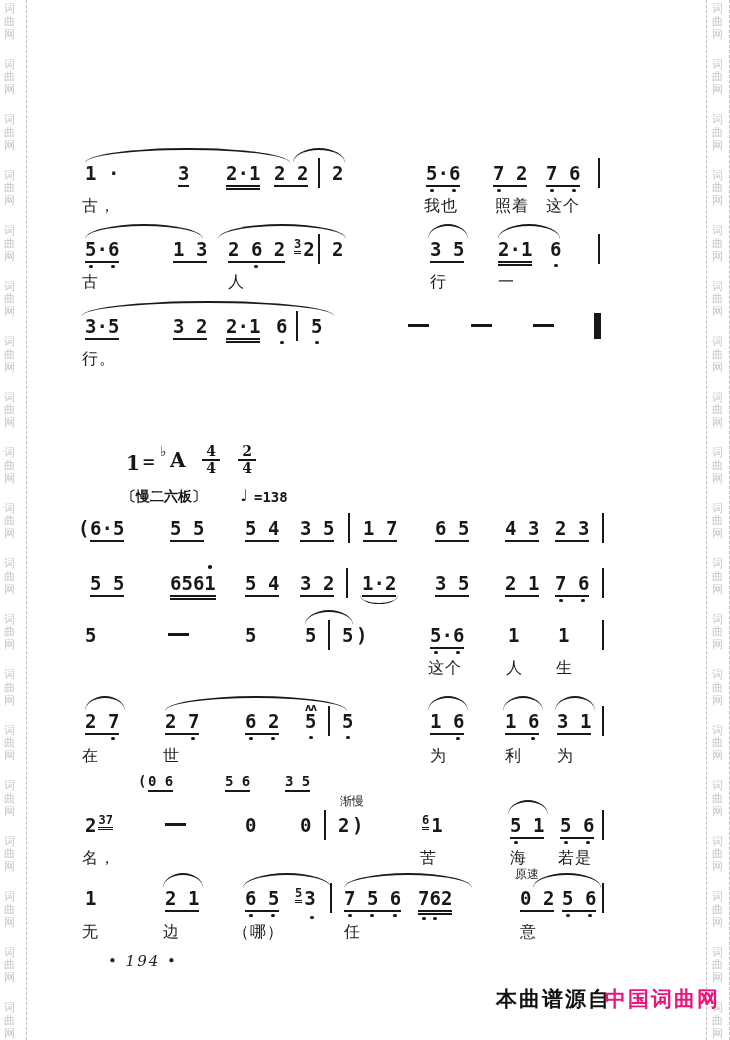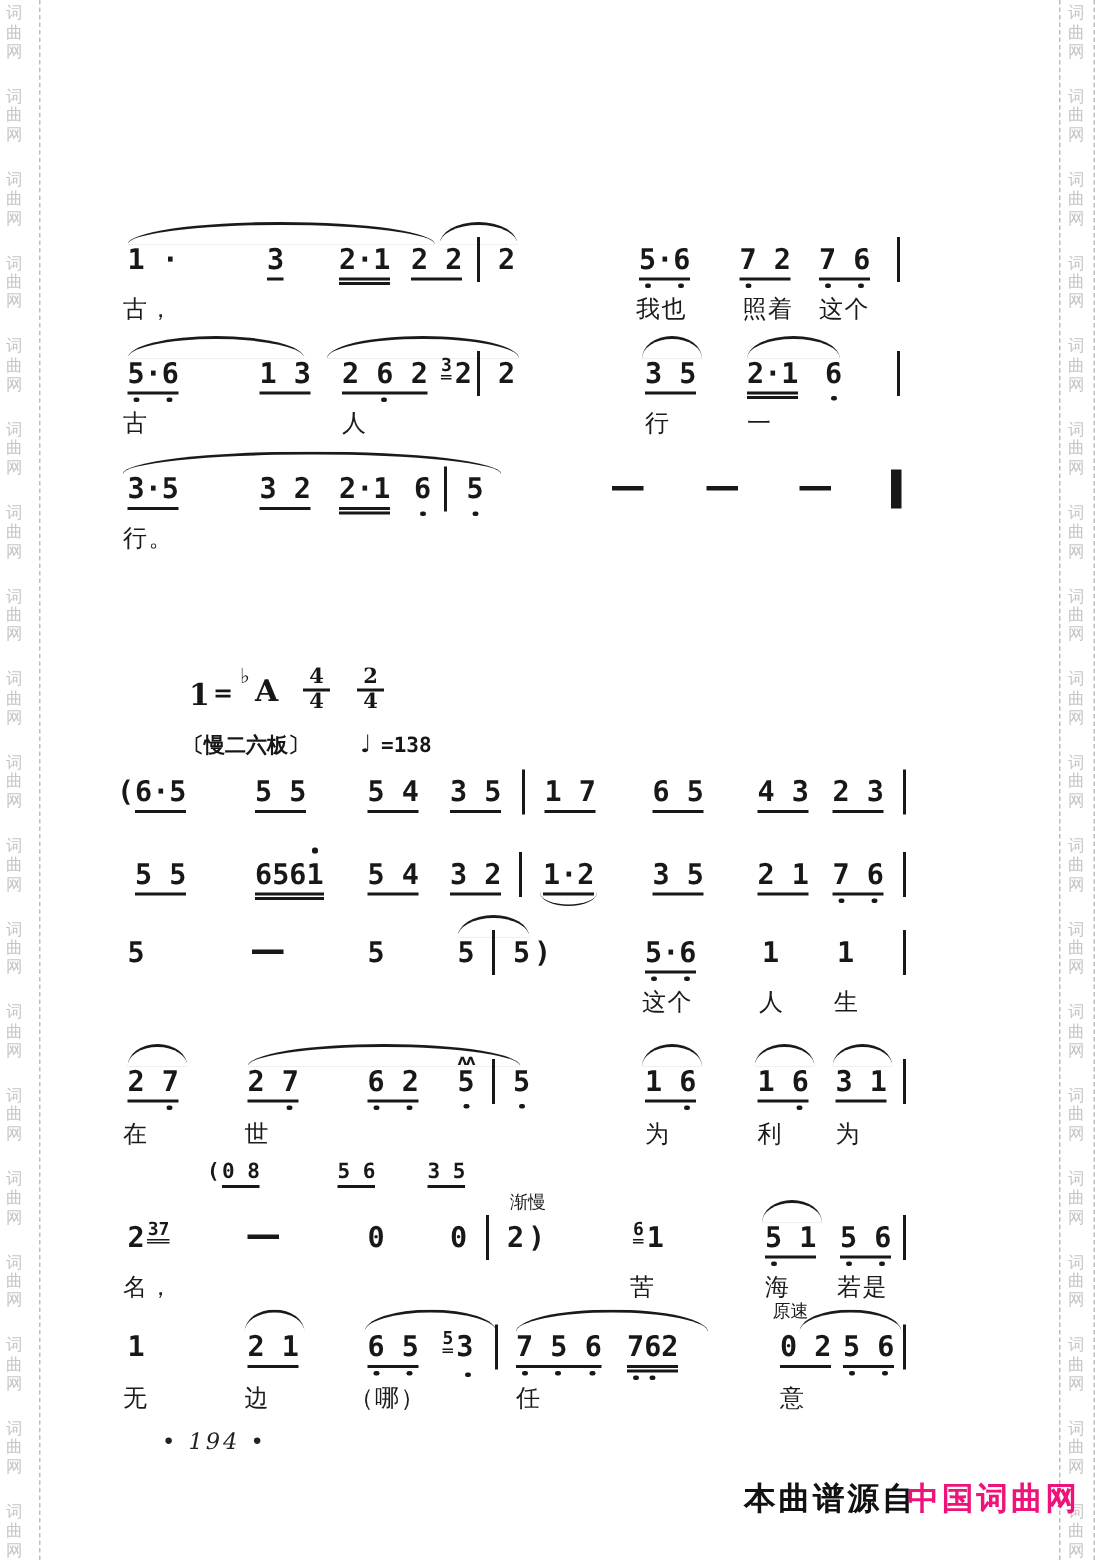--- a/index.html
+++ b/index.html
@@ -304,21 +304,21 @@
       <div class="note" style="left: 245px; top: 814px;">0</div>
       <div class="note" style="left: 300px; top: 814px;">0</div>
       <div class="bar" style="left: 324px; top: 810px;"></div>
       <div class="note" style="left: 338px; top: 814px;">2</div>
       <div class="note" style="left: 352px; top: 814px;">)</div>
       <div class="note" style="left: 420px; top: 814px;"><span class="grace">6</span>1</div>
       <div class="note u1" style="left: 510px; top: 814px;">5 1<span class="dot" style="left: 4px; bottom: -7px;"></span></div>
       <div class="note u1" style="left: 560px; top: 814px;">5 6<span class="dot" style="left: 4px; bottom: -7px;"></span><span class="dot" style="left: 26px; bottom: -7px;"></span></div>
       <div class="bar" style="left: 602px; top: 810px;"></div>
       <div class="note small" style="left: 138px; top: 773px;">(</div>
-      <div class="note small u1" style="left: 148px; top: 773px;">0 8</div>
+      <div class="note small u1" style="left: 148px; top: 773px;">0 6</div>
       <div class="note small u1" style="left: 225px; top: 773px;">5 6</div>
       <div class="note small u1" style="left: 285px; top: 773px;">3 5</div>
       <div class="arc" style="left: 508px; top: 800px; width: 40px;"></div>
       <div class="lyric" style="left: 82px; top: 848px;">名，</div>
       <div class="lyric" style="left: 420px; top: 848px;">苦</div>
       <div class="lyric" style="left: 510px; top: 848px;">海</div>
       <div class="lyric" style="left: 558px; top: 848px;">若是</div>
       <div class="slabel" style="left: 340px; top: 793px;">渐慢</div>
       <div class="note" style="left: 85px; top: 887px;">1</div>
       <div class="note u1" style="left: 165px; top: 887px;">2 1</div>

